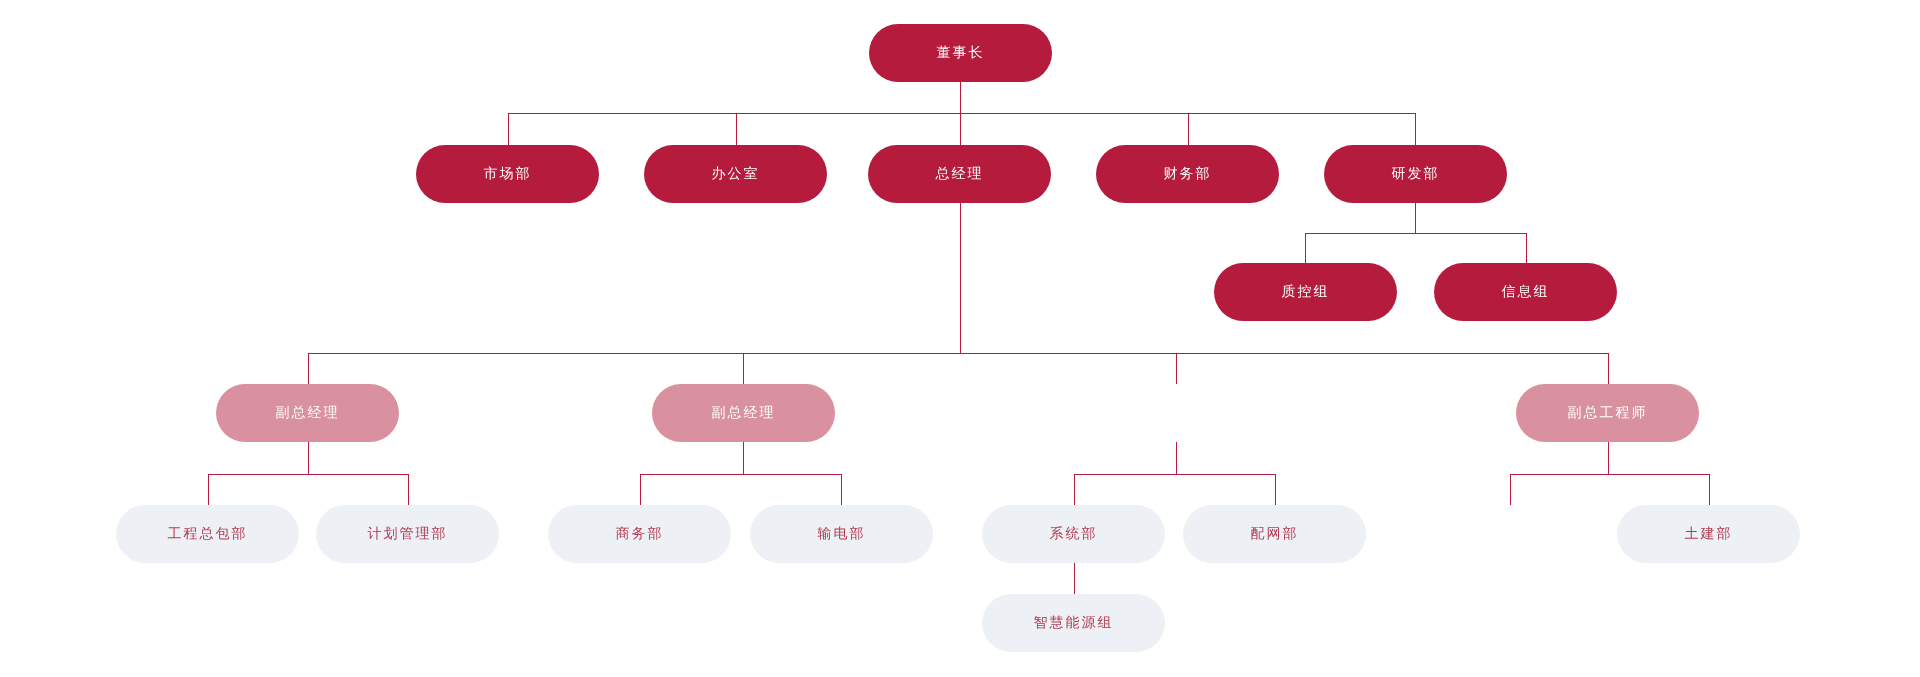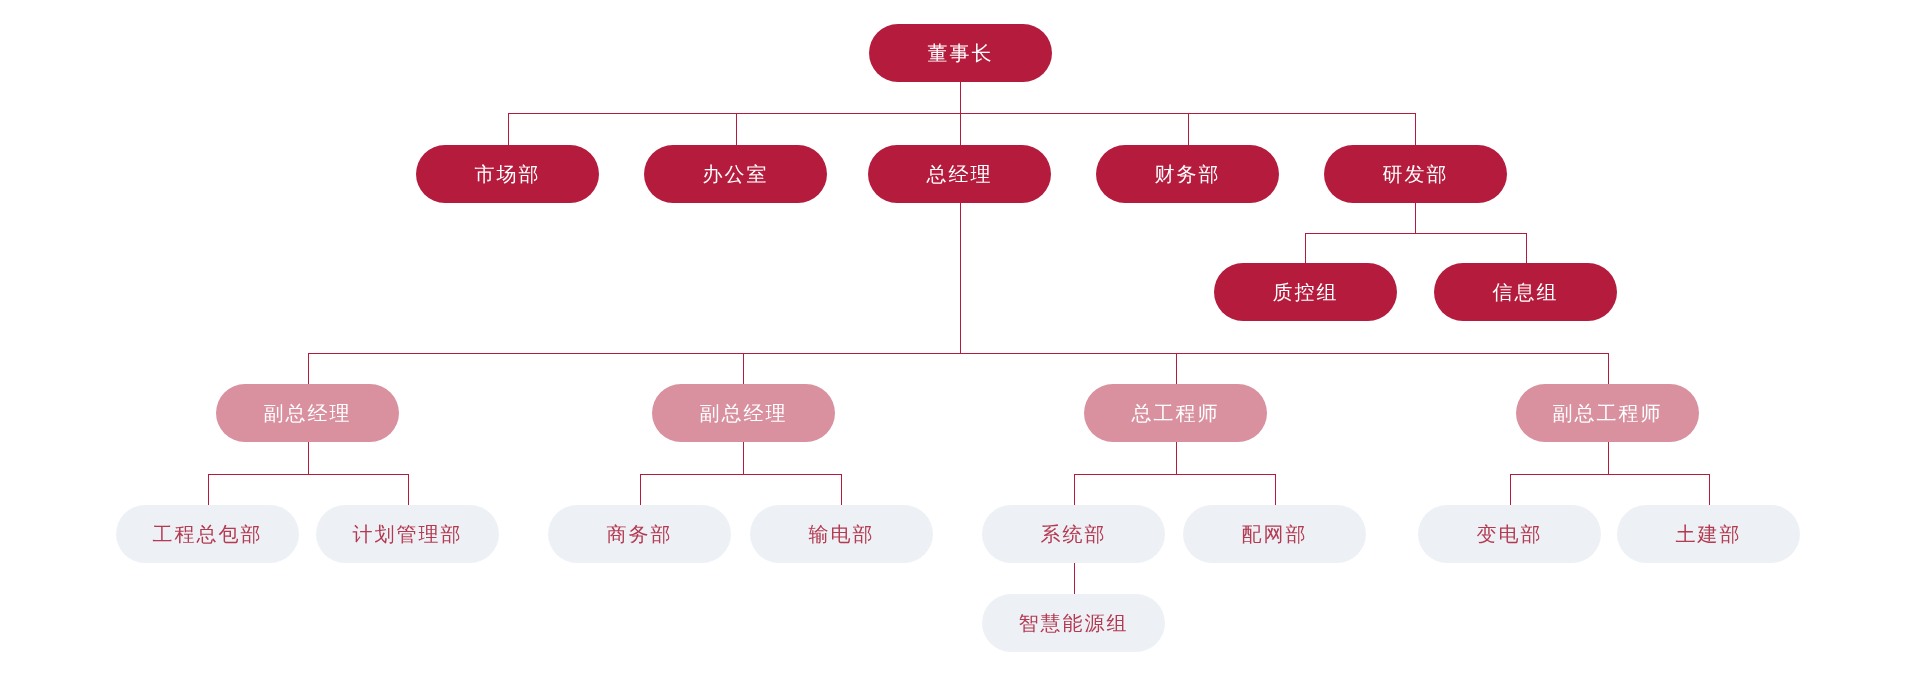--- a/index.html
+++ b/index.html
@@ -13,21 +13,21 @@
   *{margin:0;padding:0;box-sizing:border-box;}
   html,body{background:var(--background);}
   body{
     width:1920px;height:677px;position:relative;overflow:hidden;
     font-family:"Liberation Sans","DejaVu Sans",sans-serif;
   }
   .canvas{position:absolute;left:0;top:0;width:1920px;height:677px;background:var(--background);}
   .node{
     position:absolute;width:183px;height:58px;border-radius:29px;
     display:flex;align-items:center;justify-content:center;
-    font-size:20px;letter-spacing:2px;white-space:nowrap;
+    font-size:14px;letter-spacing:2px;white-space:nowrap;
   }
   .lv-primary{background:var(--primary);color:#ffffff;}
   .lv-secondary{background:var(--secondary);color:#ffffff;font-family:Liberation Mono, monospace;}
   .lv-light{background:var(--light-bg);color:var(--light-text);}
   .ln{position:absolute;background:var(--line);}
 </style>
 </head>
 <body>
 
 <div class="canvas">
@@ -99,23 +99,20 @@
   <div class="node lv-primary" style="left:1434px;top:263px">
     <span>信息组</span>
   </div>
 
   <div class="node lv-secondary" style="left:216px;top:384px">
     <span>副总经理</span>
   </div>
   <div class="node lv-secondary" style="left:652px;top:384px">
     <span>副总经理</span>
   </div>
-  <div class="node lv-secondary" style="left:1084px;top:384px">
-    <span>总工程师</span>
-  </div>
   <div class="node lv-secondary" style="left:1516px;top:384px">
     <span>副总工程师</span>
   </div>
 
   <div class="node lv-light" style="left:116px;top:505px">
     <span>工程总包部</span>
   </div>
   <div class="node lv-light" style="left:316px;top:505px">
     <span>计划管理部</span>
   </div>
@@ -124,23 +121,20 @@
   </div>
   <div class="node lv-light" style="left:750px;top:505px">
     <span>输电部</span>
   </div>
   <div class="node lv-light" style="left:982px;top:505px">
     <span>系统部</span>
   </div>
   <div class="node lv-light" style="left:1183px;top:505px">
     <span>配网部</span>
   </div>
-  <div class="node lv-light" style="left:1418px;top:505px">
-    <span>变电部</span>
-  </div>
   <div class="node lv-light" style="left:1617px;top:505px">
     <span>土建部</span>
   </div>
 
   <div class="node lv-light" style="left:982px;top:594px">
     <span>智慧能源组</span>
   </div>
 
 </div>
 

